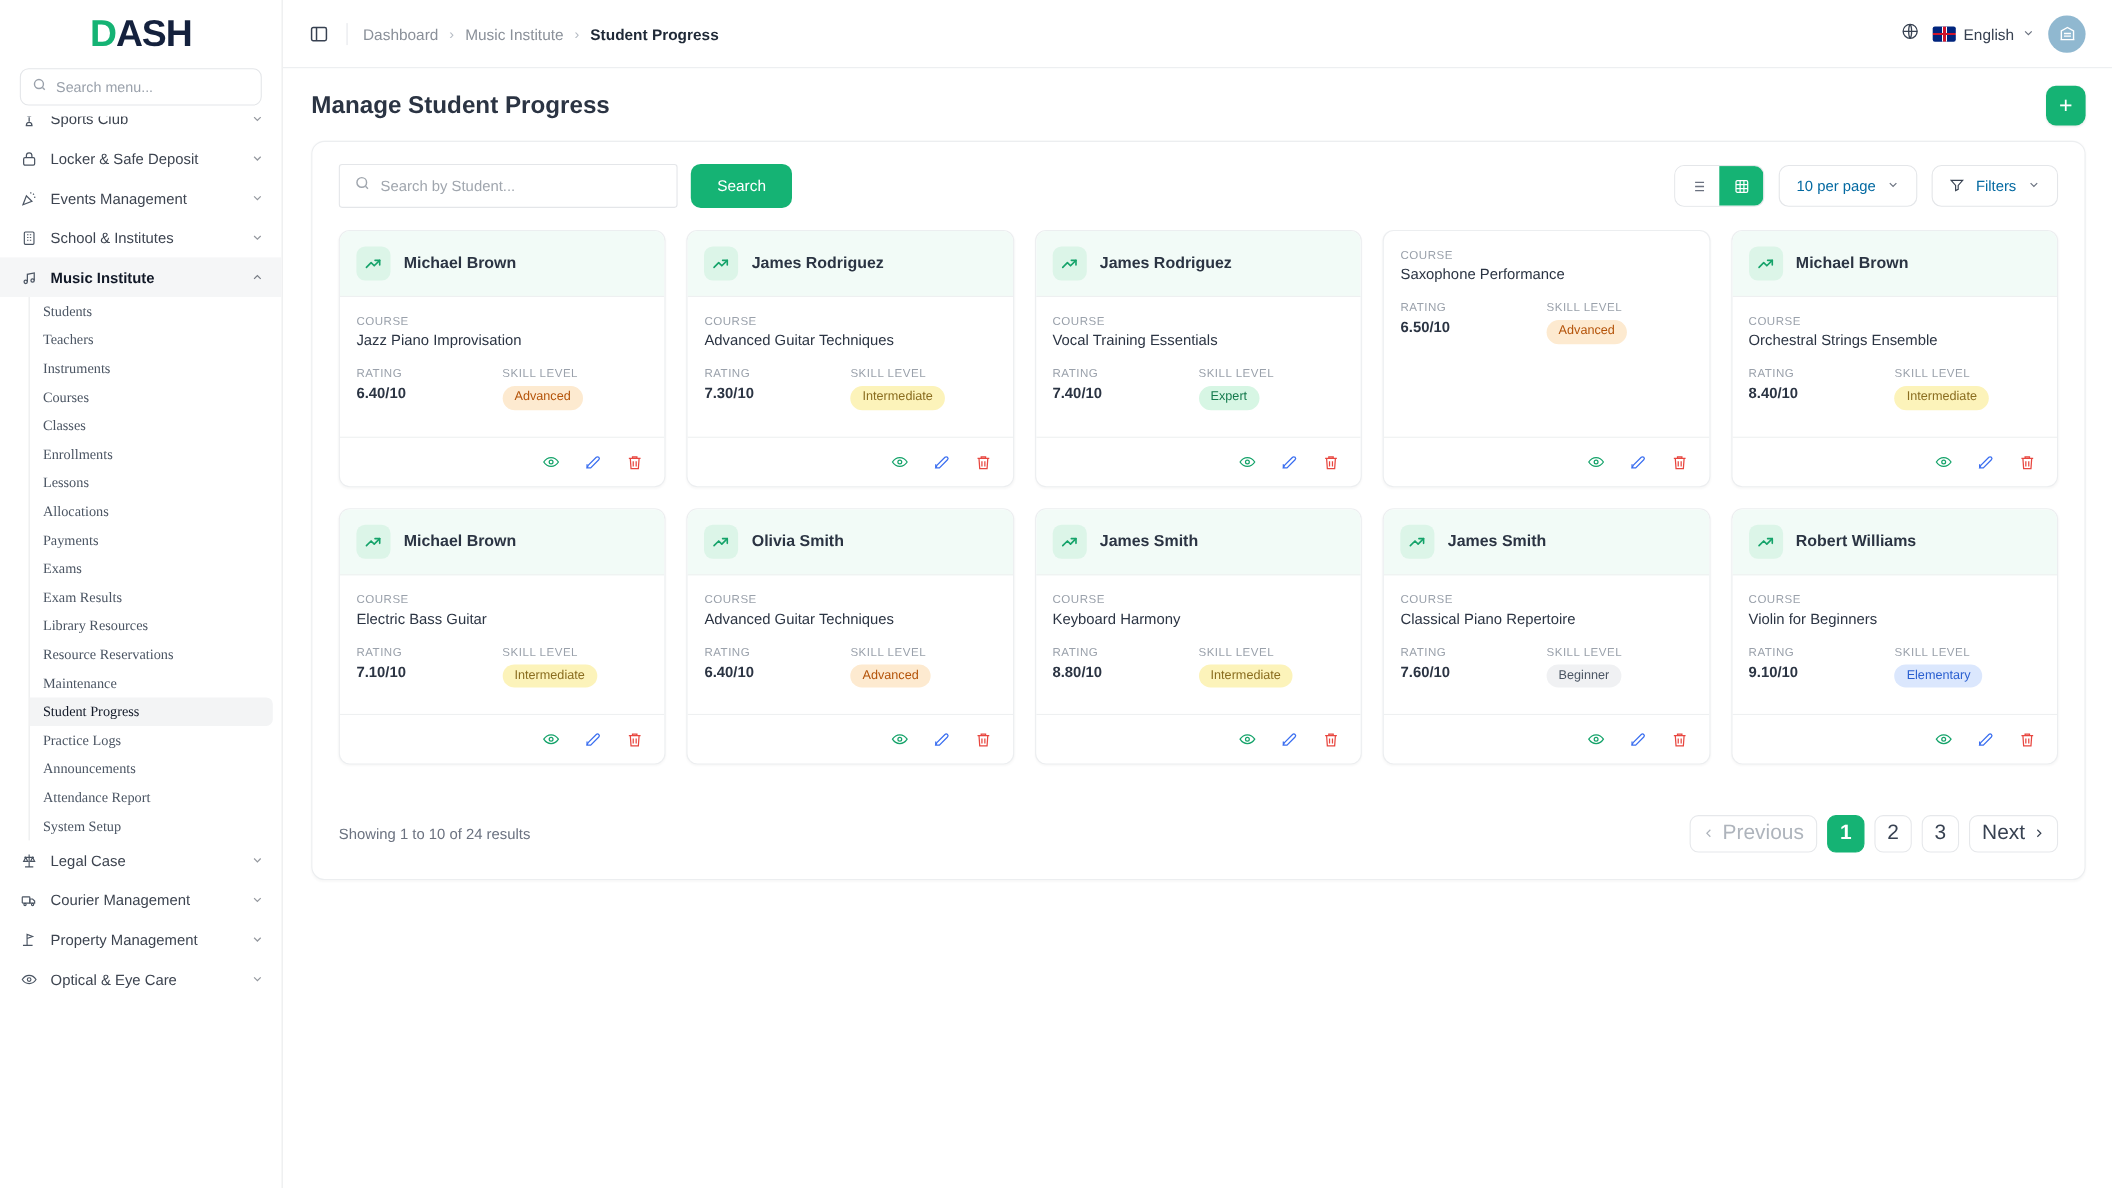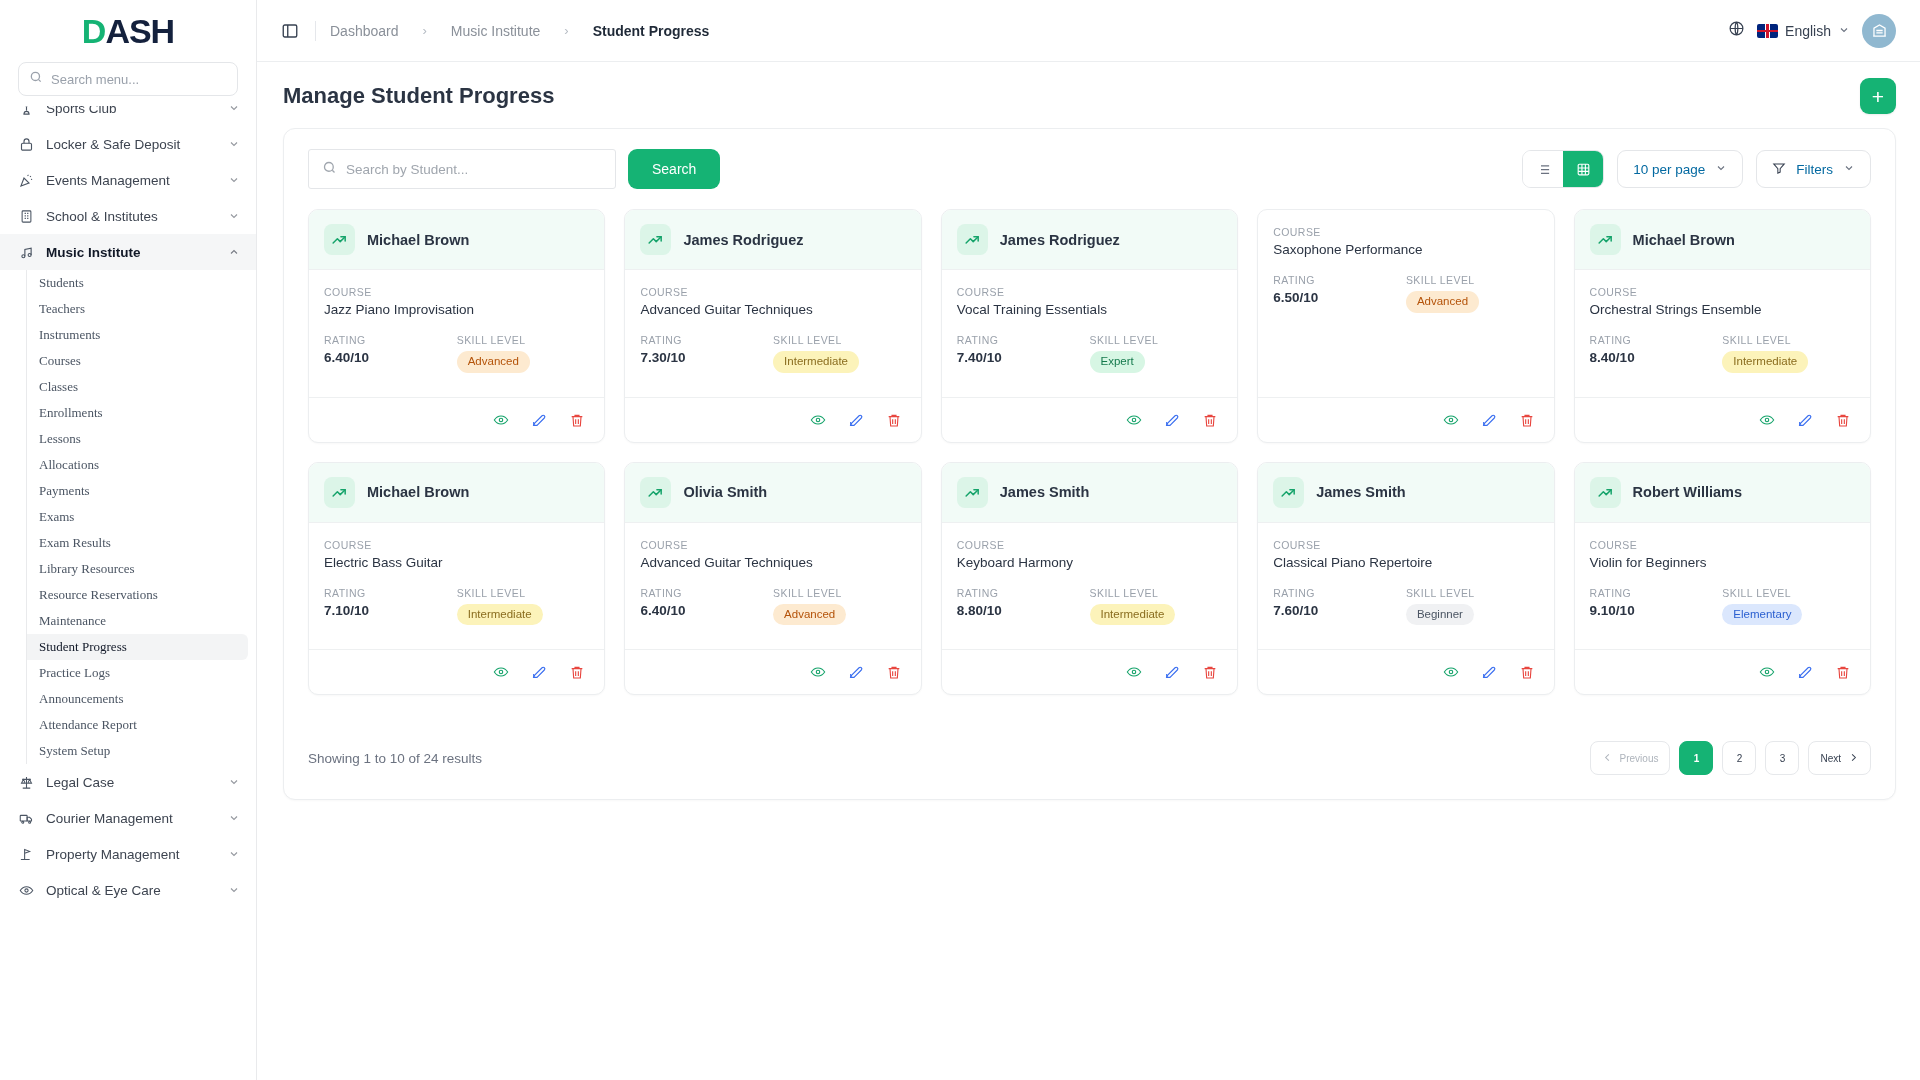--- a/index.html
+++ b/index.html
@@ -61,21 +61,21 @@
 
   
   .main { flex: 1 1 auto; height: 1080px; display: flex; flex-direction: column; background: #fff; overflow: hidden; }
   .topbar {
     height: 62px; flex: 0 0 62px; border-bottom: 1px solid #eceef0;
     display: flex; align-items: center; padding: 0 24px 0 22px; gap: 14px;
     background: #fff;
   }
   .panel-toggle { width: 22px; height: 22px; display: flex; align-items: center; justify-content: center; color: #374151; cursor: pointer; }
   .vsep { width: 1px; height: 20px; background: #e5e7eb; }
-  .crumbs { display: flex; align-items: center; gap: 24px; font-size: 14px; }
+  .crumbs { display: flex; align-items: center; gap: 10px; font-size: 14px; }
   .crumb { color: #8a9099; cursor: pointer; }
   .crumb.current { color: #1f2937; font-weight: 600; cursor: default; }
   .crumb-sep { color: #b6bcc4; font-size: 13px; }
   .topbar-right { margin-left: auto; display: flex; align-items: center; gap: 12px; }
   .lang { display: flex; align-items: center; gap: 7px; font-size: 14px; color: #374151; cursor: pointer; }
   .flag { width: 21px; height: 14px; border-radius: 2px; position: relative; overflow: hidden; background: #00247d; display:inline-block; }
   .flag:before { content:""; position:absolute; left:0; top:0; width:100%; height:100%;
     background:
       linear-gradient(to bottom, transparent 42%, #fff 42%, #fff 58%, transparent 58%),
       linear-gradient(to right, transparent 40%, #fff 40%, #fff 60%, transparent 60%); }
@@ -170,21 +170,21 @@
   .act.view { color: #15a36a; }
   .act.edit { color: #3b6ff0; }
   .act.del  { color: #e8463f; }
 
   .pager { display: flex; align-items: center; padding: 22px 24px 24px 24px; }
   .pager-info { font-size: 13.5px; color: #6b7280; }
   .pager-ctrl { margin-left: auto; display: flex; align-items: center; gap: 9px; }
   .pg {
     min-width: 34px; height: 34px; padding: 0 11px; border-radius: 8px;
     border: 1px solid #e6e8eb; background: #fff; color: #374151;
-    font-size: 10px; display: flex; align-items: center; justify-content: center; gap: 7px;
+    font-size: 19px; display: flex; align-items: center; justify-content: center; gap: 7px;
     cursor: pointer; font-family: "Liberation Sans", sans-serif;
   }
   .pg.num { padding: 0; width: 34px; }
   .pg.active { background: #15b374; border-color: #15b374; color: #fff; font-weight: 600; }
   .pg.disabled { color: #aeb4bc; cursor: default; }
 </style>
 </head>
 <body>
 
 <div class="app">

